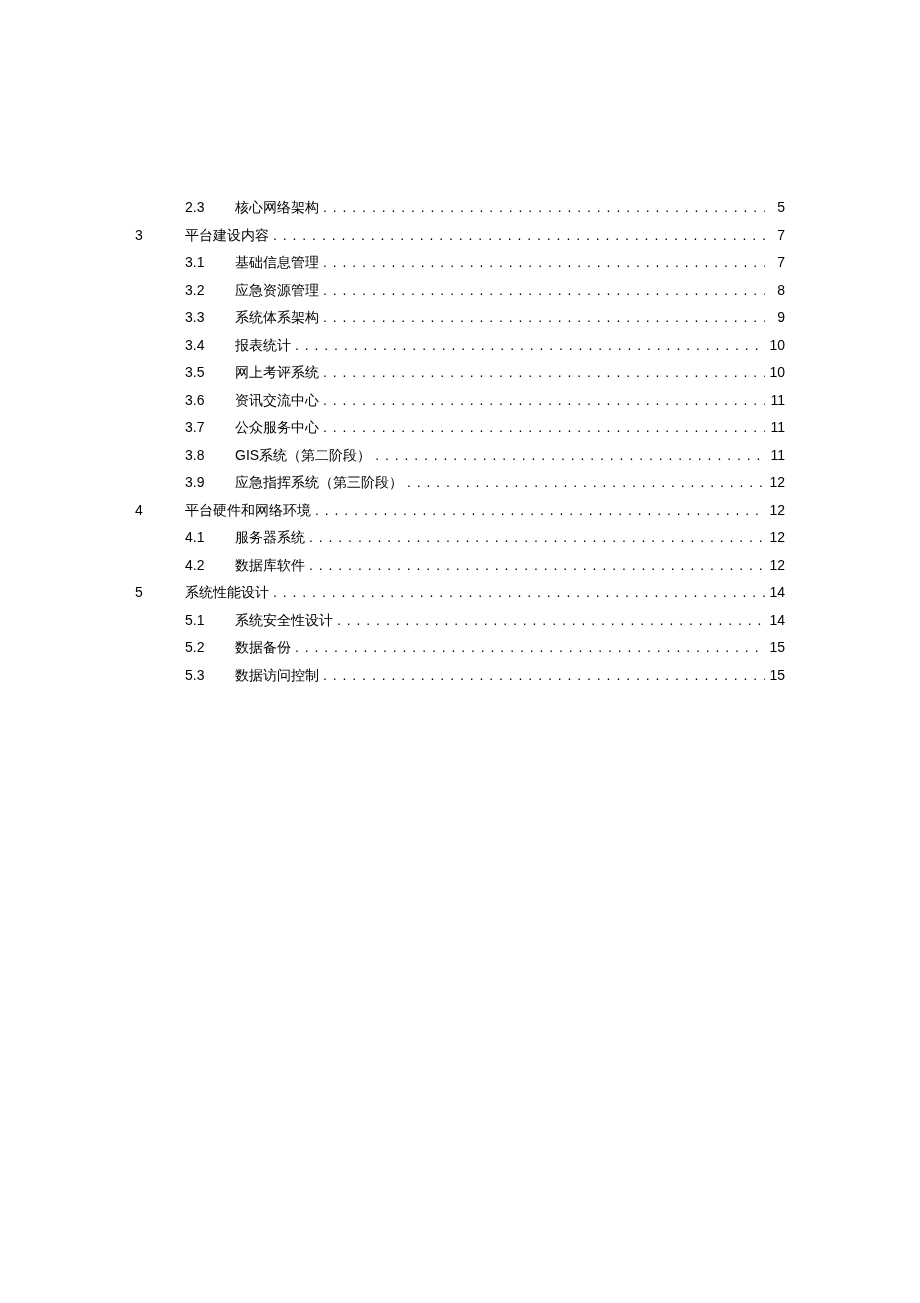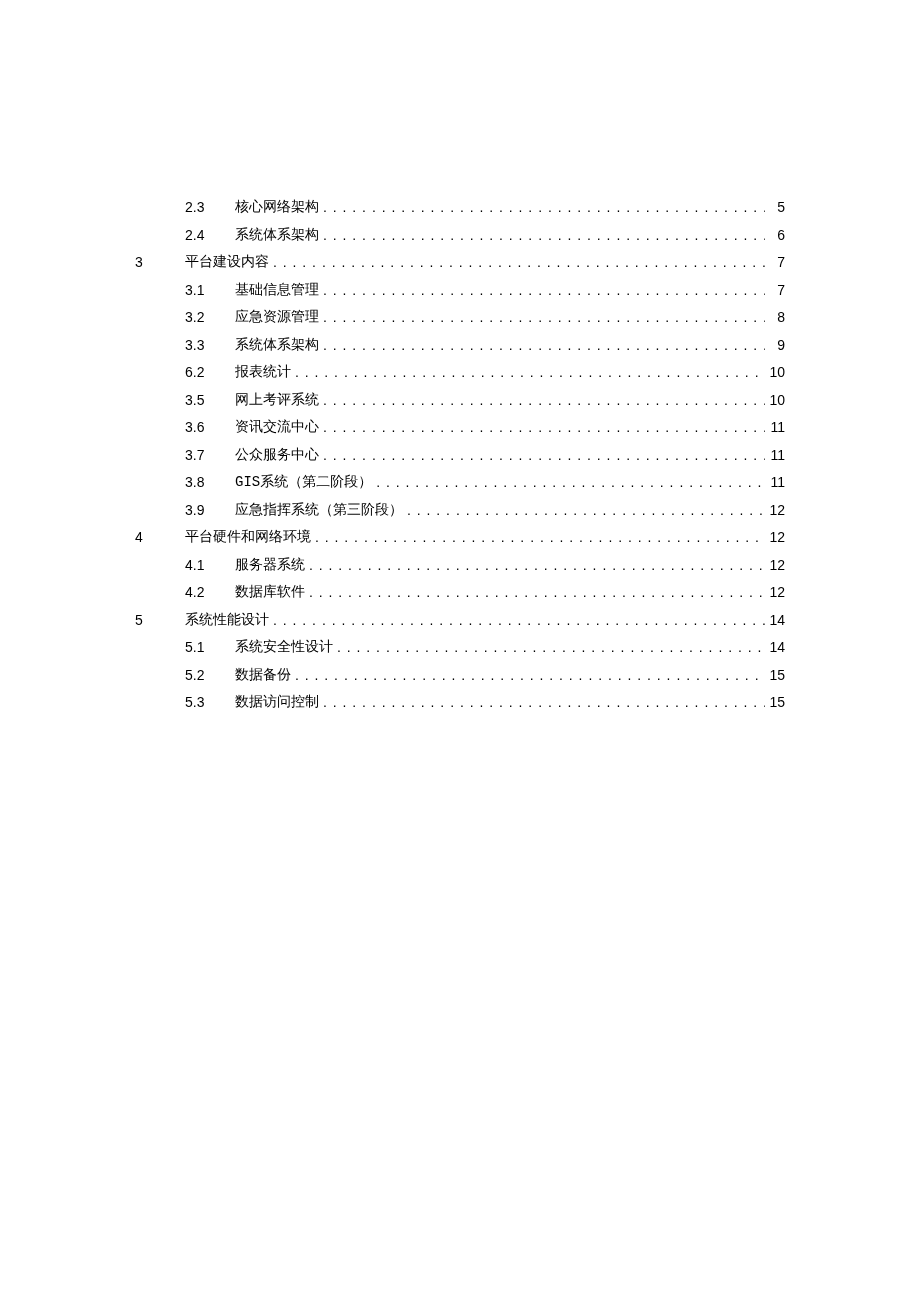--- a/index.html
+++ b/index.html
@@ -28,21 +28,20 @@
     flex: 0 0 auto;
     text-align: left;
   }
   .col-sec {
     width: 50px;
     flex: 0 0 auto;
     text-align: left;
   }
   .col-title {
     flex: 0 0 auto;
-    font-family: Liberation Mono, monospace;
   }
   .col-dots {
     flex: 1 1 auto;
     overflow: hidden;
     letter-spacing: 1px;
     color: #000;
     padding: 0 4px;
   }
   .col-dots::after {
     content: ". . . . . . . . . . . . . . . . . . . . . . . . . . . . . . . . . . . . . . . . . . . . . . . . . . . . . . . . . . . . . . . . . . . . . . . . . . . . . . . . . . . . . . . . . . . . . . . . . . . . . . . . . . . . . . . . . . . . . . . . . . . . . . . . . . . . . . . . . . . . . . . . .";
@@ -60,27 +59,20 @@
 
 <div class="page">
   <div id="toc-container">
       <div class="toc-row lvl2">
         <span class="col-chap"></span>
         <span class="col-sec">2.3</span>
         <span class="col-title">核心网络架构</span>
         <span class="col-dots"></span>
         <span class="col-page">5</span>
       </div>
-      <div class="toc-row lvl2">
-        <span class="col-chap"></span>
-        <span class="col-sec">2.4</span>
-        <span class="col-title">系统体系架构</span>
-        <span class="col-dots"></span>
-        <span class="col-page">6</span>
-      </div>
       <div class="toc-row lvl1">
         <span class="col-chap">3</span>
         <span class="col-title">平台建设内容</span>
         <span class="col-dots"></span>
         <span class="col-page">7</span>
       </div>
       <div class="toc-row lvl2">
         <span class="col-chap"></span>
         <span class="col-sec">3.1</span>
         <span class="col-title">基础信息管理</span>
@@ -96,21 +88,21 @@
       </div>
       <div class="toc-row lvl2">
         <span class="col-chap"></span>
         <span class="col-sec">3.3</span>
         <span class="col-title">系统体系架构</span>
         <span class="col-dots"></span>
         <span class="col-page">9</span>
       </div>
       <div class="toc-row lvl2">
         <span class="col-chap"></span>
-        <span class="col-sec">6.2</span>
+        <span class="col-sec">3.4</span>
         <span class="col-title">报表统计</span>
         <span class="col-dots"></span>
         <span class="col-page">10</span>
       </div>
       <div class="toc-row lvl2">
         <span class="col-chap"></span>
         <span class="col-sec">3.5</span>
         <span class="col-title">网上考评系统</span>
         <span class="col-dots"></span>
         <span class="col-page">10</span>

